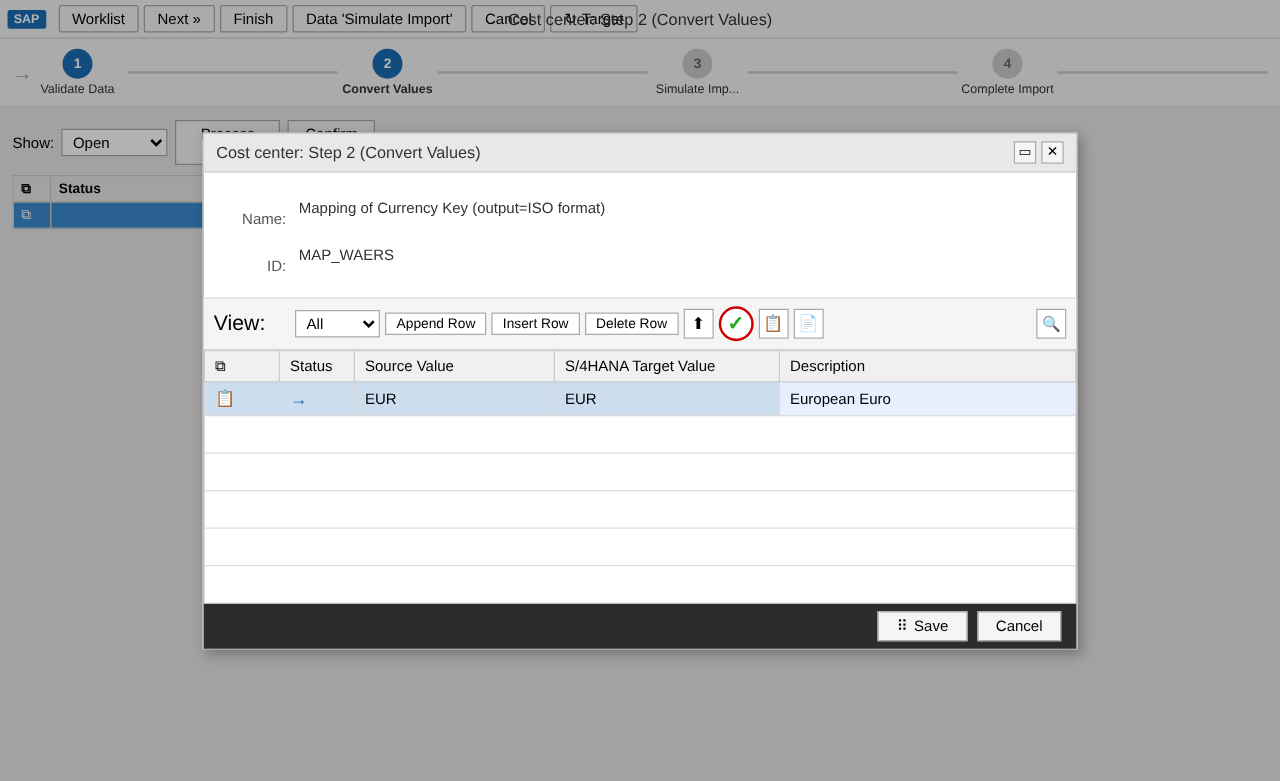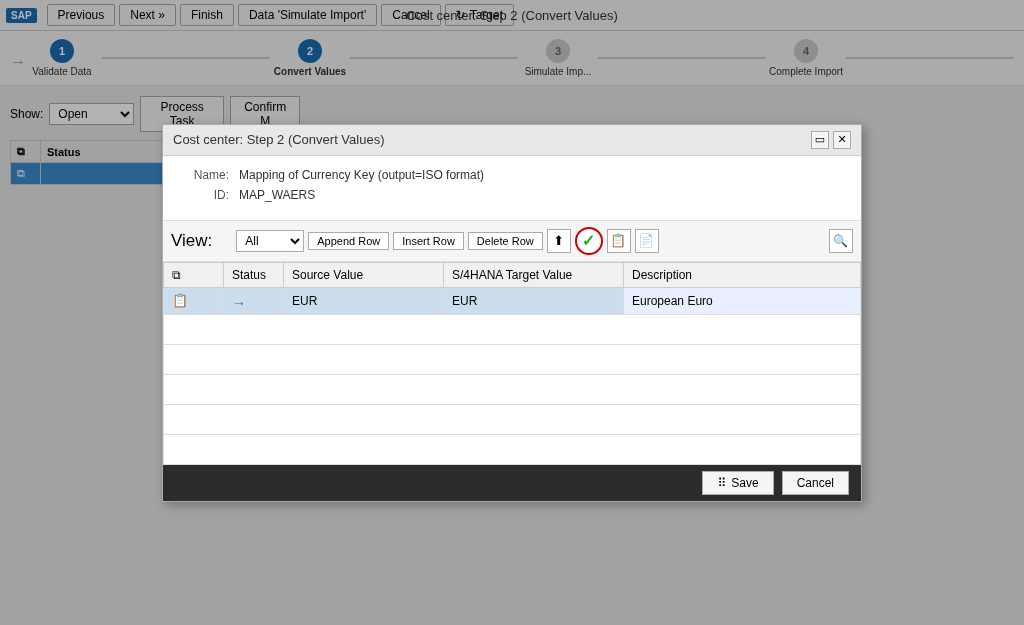--- a/index.html
+++ b/index.html
@@ -44,21 +44,21 @@
 
     
     .modal-overlay { position: absolute; top: 0; left: 0; width: 1024px; height: 625px; background: rgba(0,0,0,0.3); display: flex; align-items: center; justify-content: center; z-index: 100; }
     .modal { background: white; border: 1px solid #aaa; width: 700px; box-shadow: 3px 3px 10px rgba(0,0,0,0.3); display: flex; flex-direction: column; }
     .modal-header { background: #e8e8e8; border-bottom: 1px solid #ccc; padding: 6px 10px; display: flex; align-items: center; justify-content: space-between; }
     .modal-title { font-size: 13px; color: #333; }
     .modal-controls { display: flex; gap: 4px; }
     .modal-ctrl-btn { background: #f5f5f5; border: 1px solid #aaa; width: 18px; height: 18px; display: flex; align-items: center; justify-content: center; cursor: pointer; font-size: 11px; }
     .modal-body { padding: 12px 16px; }
     .field-row { display: flex; align-items: center; margin-bottom: 6px; }
-    .field-label { width: 50px; font-size: 12px; color: #555; text-align: right; margin-right: 10px; }
+    .field-label { width: 50px; font-size: 12px; color: #555; text-align: right; margin-right: 10px; margin-top: 18px; }
     .field-value { font-size: 12px; color: #333; }
 
     
     .table-toolbar { display: flex; align-items: center; gap: 4px; padding: 6px 8px; border-top: 1px solid #ddd; border-bottom: 1px solid #ddd; background: #f5f5f5; }
     .view-label { font-size: 17px; margin-right: 20px; }
     .view-select { border: 1px solid #aaa; padding: 2px 4px; font-size: 12px; background: white; }
     .tb-btn { background: white; border: 1px solid #aaa; padding: 2px 8px; cursor: pointer; font-size: 11px; }
     .tb-icon-btn { background: white; border: 1px solid #aaa; width: 24px; height: 24px; display: flex; align-items: center; justify-content: center; cursor: pointer; font-size: 14px; }
     .check-circle-btn { width: 28px; height: 28px; border-radius: 50%; border: 2px solid #cc0000; background: white; display: flex; align-items: center; justify-content: center; cursor: pointer; color: #22aa22; font-size: 16px; font-weight: bold; }
     .spacer { flex: 1; }
@@ -79,21 +79,21 @@
     .modal-footer { background: #2c2c2c; display: flex; align-items: center; justify-content: flex-end; padding: 6px 12px; gap: 8px; }
     .footer-save-btn { background: #f5f5f5; border: 1px solid #aaa; padding: 4px 14px; cursor: pointer; font-size: 12px; display: flex; align-items: center; gap: 4px; }
     .footer-cancel-btn { background: #f5f5f5; border: 1px solid #aaa; padding: 4px 14px; cursor: pointer; font-size: 12px; }
   </style>
 </head>
 <body>
 
 <div class="top-bar">
   <div class="sap-logo">SAP</div>
   <span class="page-title">Cost center: Step 2  (Convert Values)</span>
-  <button class="top-btn">Previous</button>
+  <button class="top-btn">Worklist</button>
   <button class="top-btn">Next »</button>
   <button class="top-btn">Finish</button>
   <button class="top-btn">Data 'Simulate Import'</button>
   <button class="top-btn">Cancel</button>
   <button class="top-btn refresh-btn">
     <span>↻</span>
     <span>Target</span>
   </button>
 </div>
 

